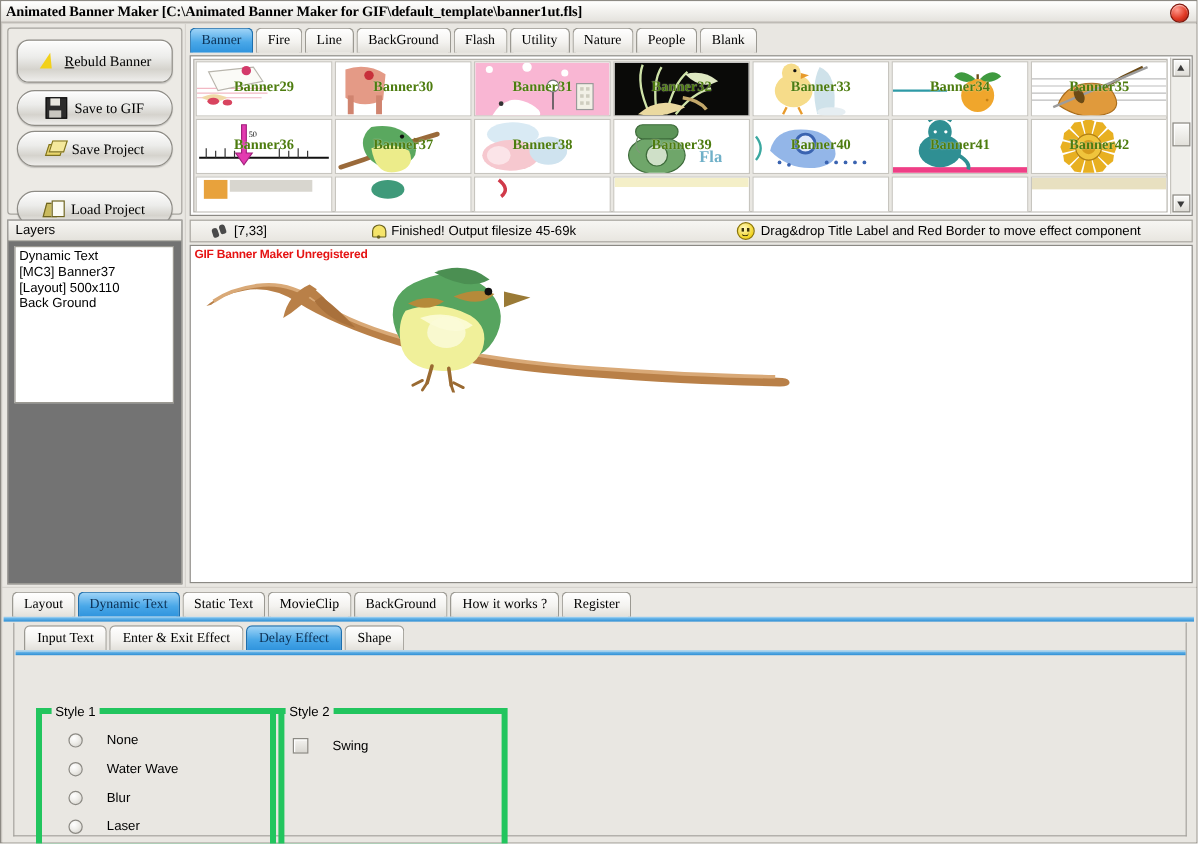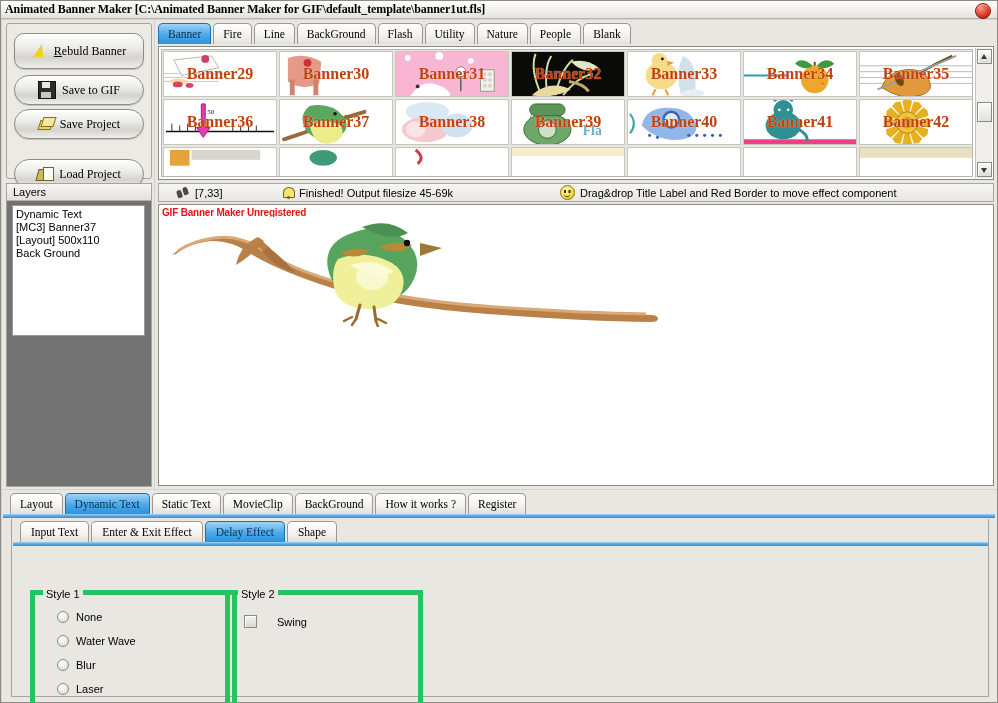--- a/index.html
+++ b/index.html
@@ -337,22 +337,22 @@
     overflow: hidden;
     cursor: pointer;
   }
   .thumb .tlabel {
     position: absolute;
     left: 0; right: 0;
     top: 13px;
     text-align: center;
     font-family: "Liberation Serif", serif;
     font-weight: bold;
-    font-size: 16px;
-    color: #c2410c;
+    font-size: 12px;
+    color: #4d7c0f;
     text-shadow: 0 0 1px rgba(255,255,255,.9);
     z-index: 5;
     pointer-events: none;
   }
   .thumb .art { position: absolute; inset: 0; z-index: 1; }
 
   
   #gal-scroll {
     position: absolute;
     right: 1px; top: 1px;
@@ -394,20 +394,21 @@
   #status-strip {
     position: absolute;
     left: 3px; top: 163px;
     width: 836px; height: 19px;
     background: linear-gradient(180deg,#f7f6f3,#e8e6e0);
     border: 1px solid #a9a7a1;
     box-sizing: border-box;
     display: flex;
     align-items: center;
     font-size: 11px;
+    gap: 27px;
   }
   .stat-cell { display: flex; align-items: center; gap: 5px; }
   #stat-coord { margin-left: 18px; width: 105px; }
   #stat-msg   { width: 278px; }
   #stat-hint  { }
   .ico-steps { position: relative; width: 13px; height: 12px; }
   .ico-steps::before, .ico-steps::after {
     content: ""; position: absolute; width: 5px; height: 8px;
     background: #4a4a4a; border-radius: 3px 3px 2px 2px; transform: rotate(-18deg);
   }
@@ -483,21 +484,21 @@
     box-sizing: border-box;
   }
   #sub-tabs { left: 8px; top: 2px; }
   #sub-tabline { left: 1px; top: 23px; width: 975px; }
 
   #style1-box { left: 18px; top: 71px; width: 197px; height: 108px; }
   #style2-box { left: 213px; top: 71px; width: 188px; height: 108px; }
   .radio-row {
     position: absolute;
     left: 22px;
-    display: flex; align-items: center; gap: 7px;
+    display: flex; align-items: center; gap: 20px;
     font-size: 11px;
     cursor: pointer;
   }
   .radio {
     width: 12px; height: 12px; border-radius: 50%;
     background: radial-gradient(circle at 35% 30%, #ffffff 0%, #efeeea 45%, #cfcdc7 100%);
     border: 1px solid #8c8a84;
     box-sizing: border-box;
   }
   .chk-row {

